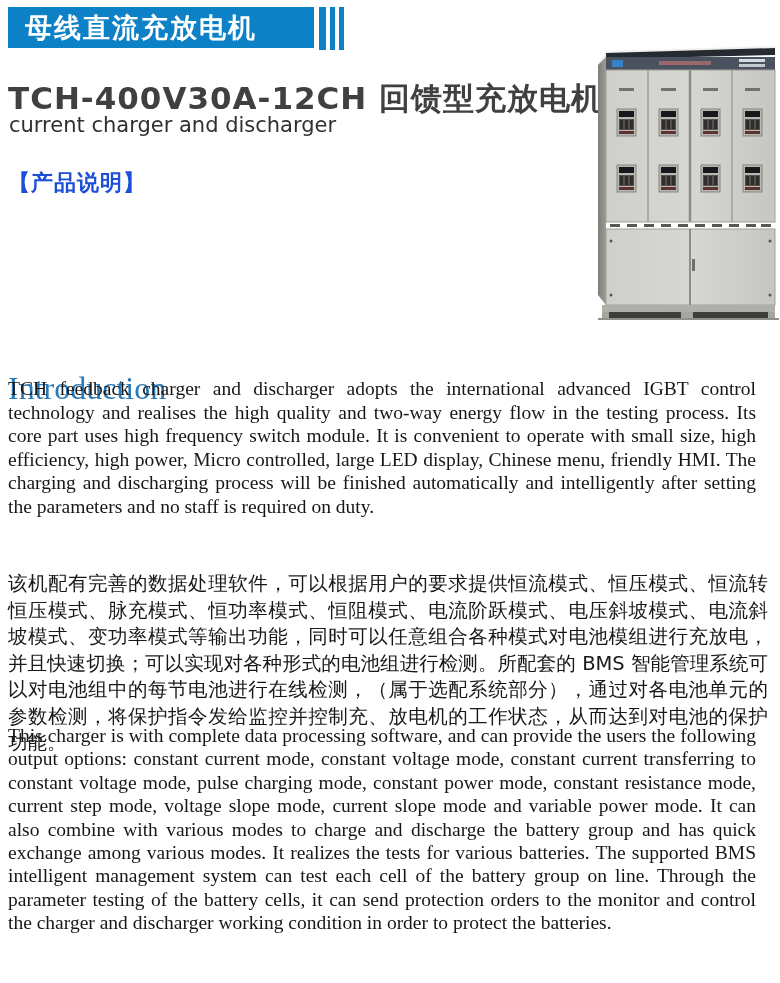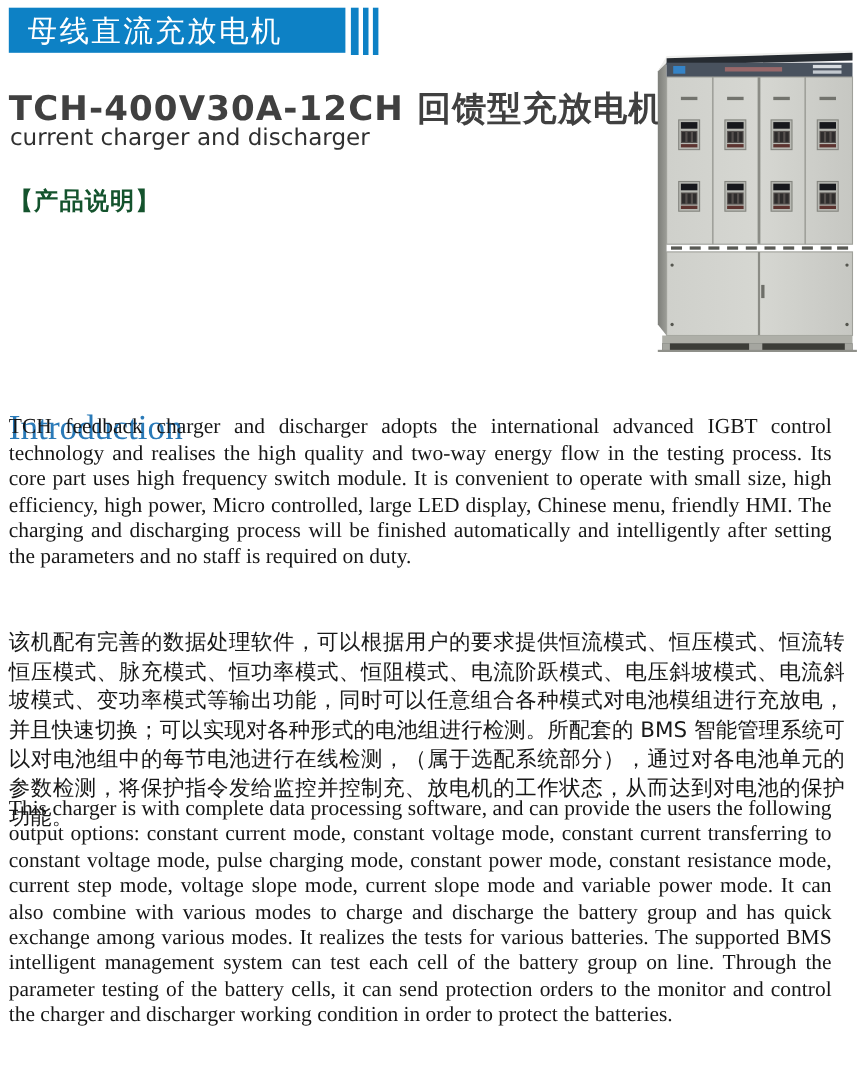--- a/index.html
+++ b/index.html
@@ -2,33 +2,33 @@
 <html><head>
 <meta charset="utf-8">
 <style>
   html,body{margin:0;padding:0;background:#ffffff;}
   #page{position:relative;width:780px;height:983px;background:#ffffff;overflow:hidden;
         font-family:"DejaVu Sans","Liberation Sans",sans-serif;color:#1c1c1c;}
 
   
   .banner{position:absolute;left:8px;top:7px;width:306px;height:41px;background:#0d81c5;
           display:flex;align-items:center;}
-  .banner-label{color:#ffffff;font-size:27px;font-weight:normal;letter-spacing:2px;padding-left:17px;
+  .banner-label{color:#ffffff;font-size:27px;font-weight:bold;letter-spacing:2px;padding-left:17px;
                 white-space:nowrap;}
   .banner-bars{position:absolute;left:319px;top:7px;height:43px;display:flex;gap:4px;}
   .banner-bars span{display:block;height:43px;background:#0d81c5;}
   .banner-bars .b1{width:7px;} .banner-bars .b2{width:5px;} .banner-bars .b3{width:5px;}
 
   
   .title{position:absolute;left:8px;top:78px;font-size:31px;font-weight:bold;color:#404040;
          letter-spacing:1px;white-space:nowrap;}
   .subtitle{position:absolute;left:9px;top:113px;font-size:21px;color:#303030;}
 
   
-  .h-cn{position:absolute;left:8px;top:168px;font-size:22px;font-weight:bold;color:#14532d;
+  .h-cn{position:absolute;left:8px;top:168px;font-size:22px;font-weight:bold;color:#1d4ed8;
         letter-spacing:1px;}
   .p-cn1{position:absolute;left:8px;top:200px;width:578px;font-size:19.5px;line-height:25px;
          text-align:justify;word-break:break-all;color:#181818;}
 
   
   .h-en{position:absolute;left:8px;top:370px;font-size:32px;color:#2a7ab8;
         font-family:"Liberation Serif","DejaVu Serif",serif;}
   .p-en1{position:absolute;left:8px;top:377px;width:748px;font-size:19.5px;line-height:23.5px;
          text-align:justify;color:#161616;font-family:"Liberation Serif","DejaVu Serif",serif;}
 

